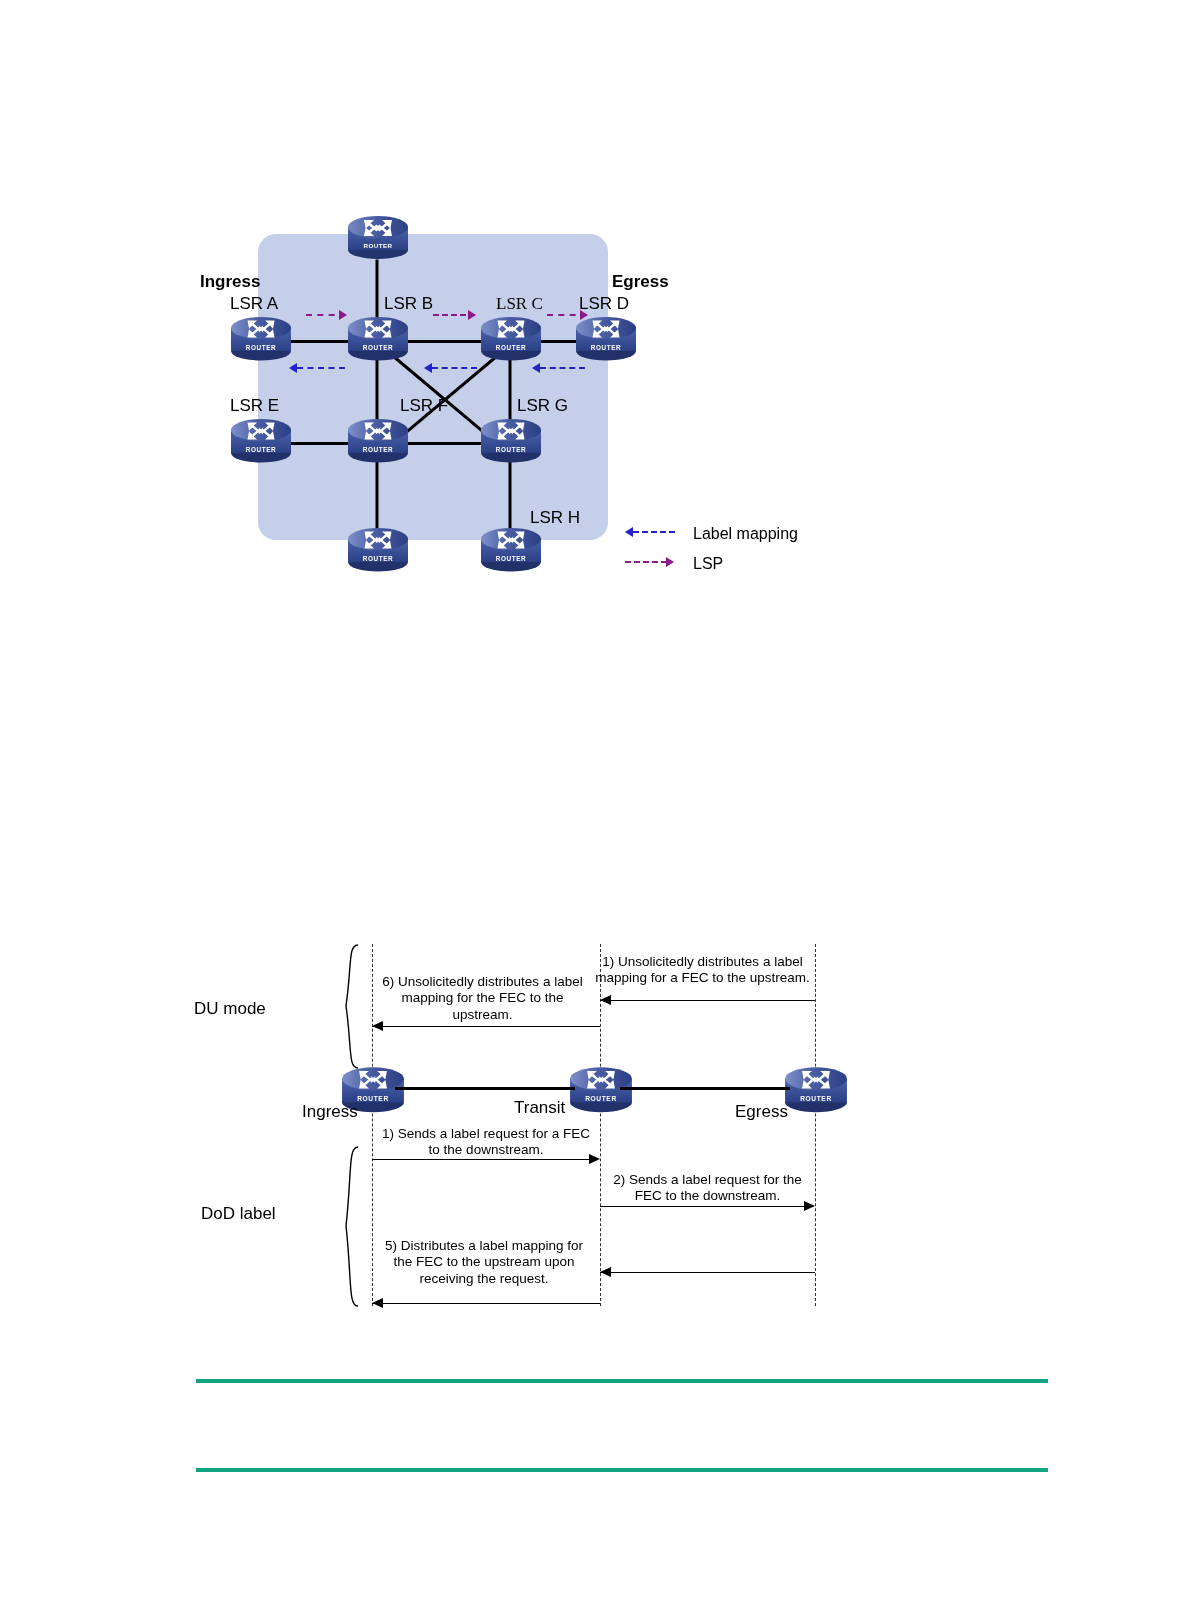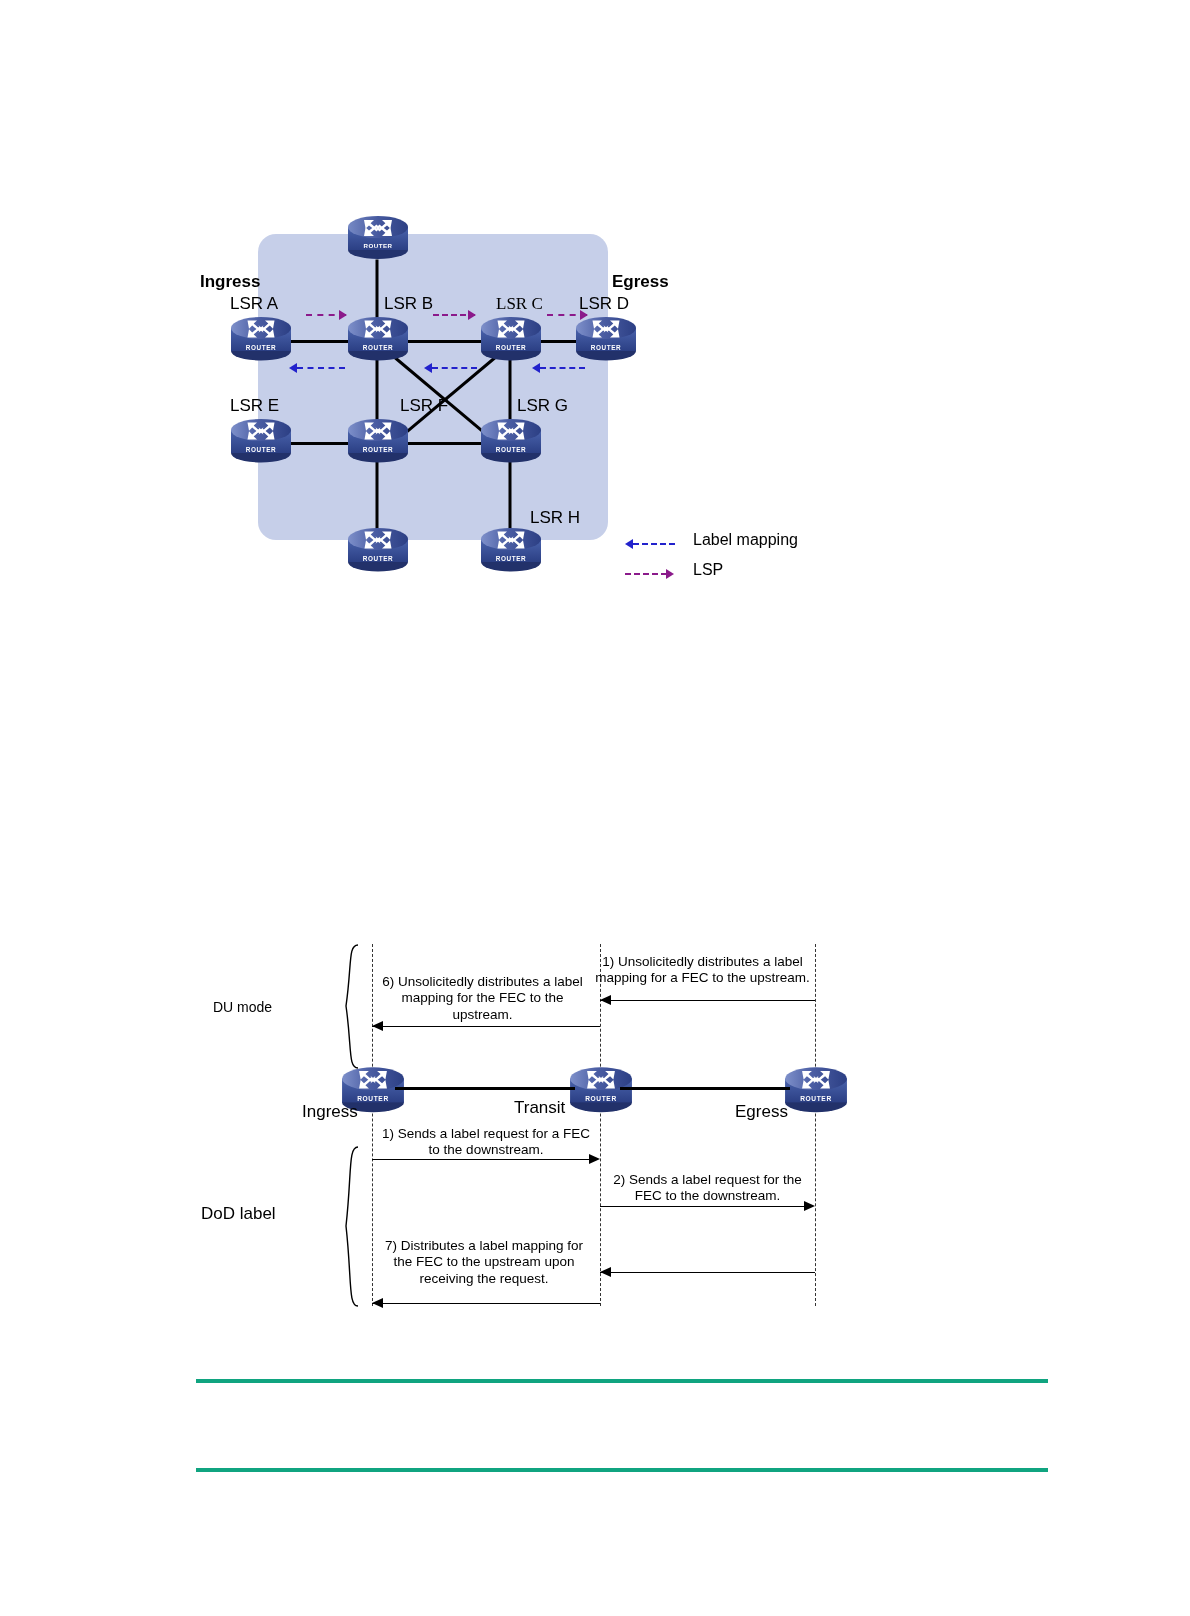--- a/index.html
+++ b/index.html
@@ -32,21 +32,21 @@
   
   .dash-line{position:absolute;height:0;border-top:2px dashed;}
   .dash-blue{border-color:#2222cc;}
   .dash-purple{border-color:#8b1a8b;}
   .arrowhead{position:absolute;width:0;height:0;}
   .ah-left-blue{border-right:8px solid #2222cc;border-top:5px solid transparent;border-bottom:5px solid transparent;}
   .ah-right-purple{border-left:8px solid #8b1a8b;border-top:5px solid transparent;border-bottom:5px solid transparent;}
 
   
   #legend{left:625px;top:525px;}
-  .legend-row{position:relative;height:24px;display:flex;align-items:flex-end;}
+  .legend-row{position:relative;height:24px;display:flex;align-items:flex-start;}
   .legend-text{font-size:16px;margin-left:18px;white-space:nowrap;}
   .legend-swatch{position:relative;width:50px;height:12px;}
 
   
   .lifeline{position:absolute;width:0;border-left:1px dashed #333;}
   .seq-arrow{position:absolute;height:0;border-top:1.6px solid #000;}
   .ah-seq-left{position:absolute;width:0;height:0;border-right:11px solid #000;border-top:5.5px solid transparent;border-bottom:5.5px solid transparent;}
   .ah-seq-right{position:absolute;width:0;height:0;border-left:11px solid #000;border-top:5.5px solid transparent;border-bottom:5.5px solid transparent;}
 
   .brace{position:absolute;font-size:15px;color:#000;}
@@ -226,21 +226,21 @@
     <svg width="22" height="126" viewBox="0 0 22 126">
       <path d="M20 1 C10 1 14 20 8 62 C14 104 10 124 20 124" fill="none" stroke="#000" stroke-width="1.4"></path>
     </svg>
   </div>
   <div class="brace" style="left:338px;top:1146px;">
     <svg width="22" height="162" viewBox="0 0 22 162">
       <path d="M20 1 C10 1 14 26 8 80 C14 134 10 160 20 160" fill="none" stroke="#000" stroke-width="1.4"></path>
     </svg>
   </div>
 
-  <div class="abs lbl" style="left:213px;top:999px;font-size:14px;">DU mode</div>
+  <div class="abs lbl" style="left:194px;top:999px;font-size:17px;">DU mode</div>
   <div class="abs lbl" style="left:201px;top:1204px;font-size:17px;">DoD label</div>
 
   <div class="abs msg" style="left:595px;top:938px;width:215px;margin-top:16px;">1) Unsolicitedly distributes a label mapping for a FEC to the upstream.</div>
   <div class="seq-arrow" style="left:600px;top:1000px;width:215px;"></div>
   <div class="ah-seq-left" style="left:600px;top:995px;"></div>
 
   <div class="abs msg" style="left:375px;top:974px;width:215px;">6) Unsolicitedly distributes a label mapping for the FEC to the upstream.</div>
   <div class="seq-arrow" style="left:372px;top:1026px;width:228px;"></div>
   <div class="ah-seq-left" style="left:372px;top:1021px;"></div>
 
@@ -268,21 +268,21 @@
   <div class="abs lbl" style="left:735px;top:1102px;">Egress</div>
 
   <div class="abs msg" style="left:380px;top:1126px;width:212px;">1) Sends a label request for a FEC to the downstream.</div>
   <div class="seq-arrow" style="left:372px;top:1159px;width:217px;"></div>
   <div class="ah-seq-right" style="left:589px;top:1154px;"></div>
 
   <div class="abs msg" style="left:600px;top:1172px;width:215px;">2) Sends a label request for the FEC to the downstream.</div>
   <div class="seq-arrow" style="left:600px;top:1206px;width:204px;"></div>
   <div class="ah-seq-right" style="left:804px;top:1201px;"></div>
 
-  <div class="abs msg" style="left:378px;top:1238px;width:212px;">7) Distributes a label mapping for the FEC to the upstream upon receiving the request.</div>
+  <div class="abs msg" style="left:378px;top:1238px;width:212px;">5) Distributes a label mapping for the FEC to the upstream upon receiving the request.</div>
   <div class="seq-arrow" style="left:372px;top:1303px;width:228px;"></div>
   <div class="ah-seq-left" style="left:372px;top:1298px;"></div>
 
   <div class="seq-arrow" style="left:600px;top:1272px;width:215px;"></div>
   <div class="ah-seq-left" style="left:600px;top:1267px;"></div>
 
   <div class="rule-green" style="left:196px;top:1379px;width:852px;"></div>
   <div class="rule-green" style="left:196px;top:1468px;width:852px;"></div>
 
 </div>

